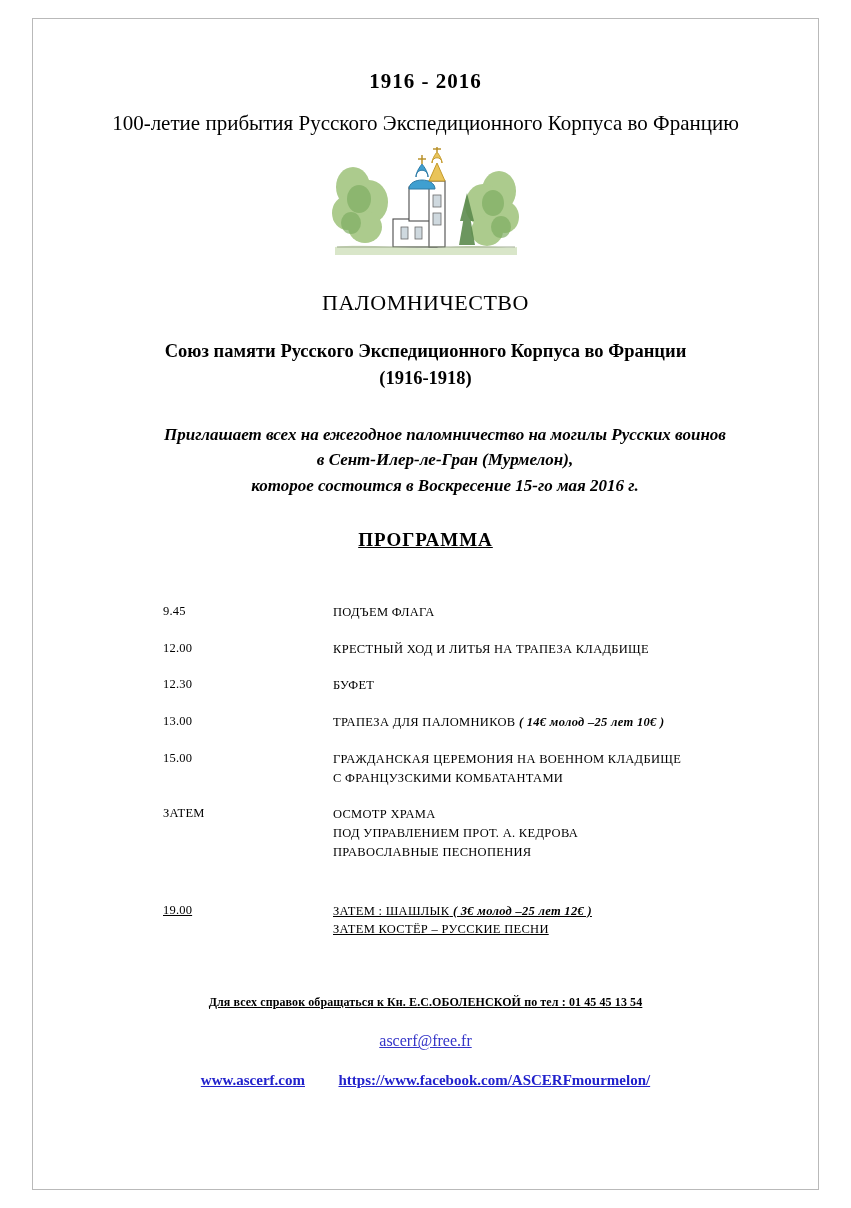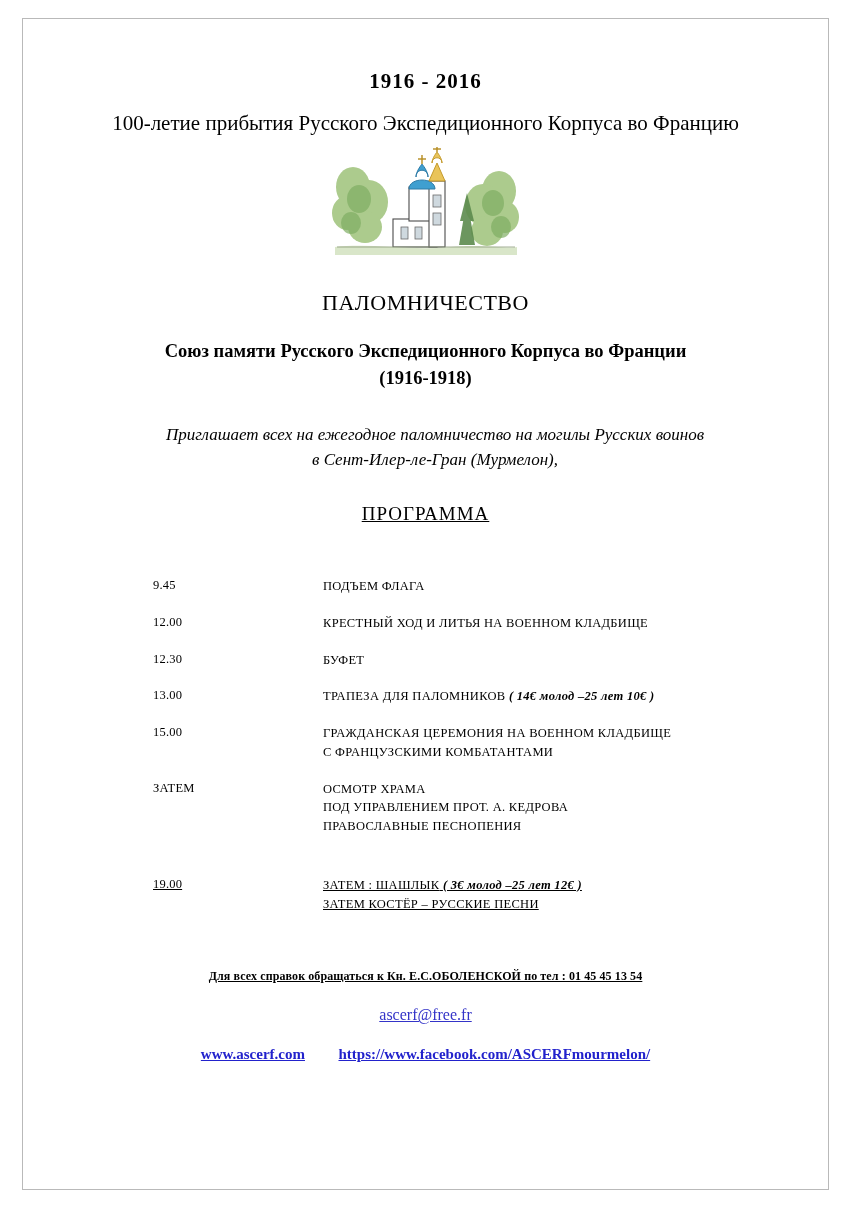--- a/index.html
+++ b/index.html
@@ -12,21 +12,21 @@
     height: 1208px;
     font-family: "Liberation Serif", serif;
     color: #000000;
     overflow: hidden;
   }
   .page {
     position: relative;
     width: 851px;
     height: 1208px;
     box-sizing: border-box;
-    padding: 18px 22px;
+    padding: 18px 32px;
   }
   .sheet {
     position: relative;
     width: 100%;
     height: 100%;
     box-sizing: border-box;
     border: 1px solid #b9b9b9;
     background: #ffffff;
     padding: 50px 62px 20px 62px;
   }
@@ -67,24 +67,25 @@
     margin: 22px auto 0 auto;
     width: 660px;
   }
   .invite {
     text-align: center;
     font-style: italic;
     font-size: 17px;
     line-height: 1.52;
     margin: 30px auto 0 auto;
     width: 700px;
+    font-weight: bold;
   }
   .program-title {
     text-align: center;
-    font-weight: normal;
+    font-weight: bold;
     font-size: 19px;
     letter-spacing: 1px;
     text-decoration: underline;
     margin: 30px 0 0 0;
   }
   .schedule {
     margin: 52px 0 0 0;
     padding: 0 0 0 68px;
   }
   .row {
@@ -217,38 +218,39 @@
     <div class="pilgrimage">ПАЛОМНИЧЕСТВО</div>
 
     <div class="union">
       <div>Союз памяти Русского Экспедиционного Корпуса во Франции</div>
       <div>(1916-1918)</div>
     </div>
 
     <div class="invite">
       <div>Приглашает всех на ежегодное паломничество на могилы Русских воинов</div>
       <div>в Сент-Илер-ле-Гран (Мурмелон),</div>
+      <div>которое состоится в Воскресение 15-го мая 2016 г.</div>
     </div>
 
     <div class="program-title">ПРОГРАММА</div>
 
     <div class="schedule">
 
       <div class="row indent">
         <div class="time">9.45</div>
         <div class="desc">
           <span>ПОДЪЕМ ФЛАГА</span>
         </div>
       </div>
 
 
       <div class="row indent">
         <div class="time">12.00</div>
         <div class="desc">
-          <span>КРЕСТНЫЙ ХОД И ЛИТЬЯ НА ВОЕННОМ КЛАДБИЩЕ</span>
+          <span>КРЕСТНЫЙ ХОД И ЛИТЬЯ НА ТРАПЕЗА КЛАДБИЩЕ</span>
         </div>
       </div>
 
       <div class="row indent">
         <div class="time">12.30</div>
         <div class="desc">
           <span>БУФЕТ</span>
         </div>
       </div>
 

